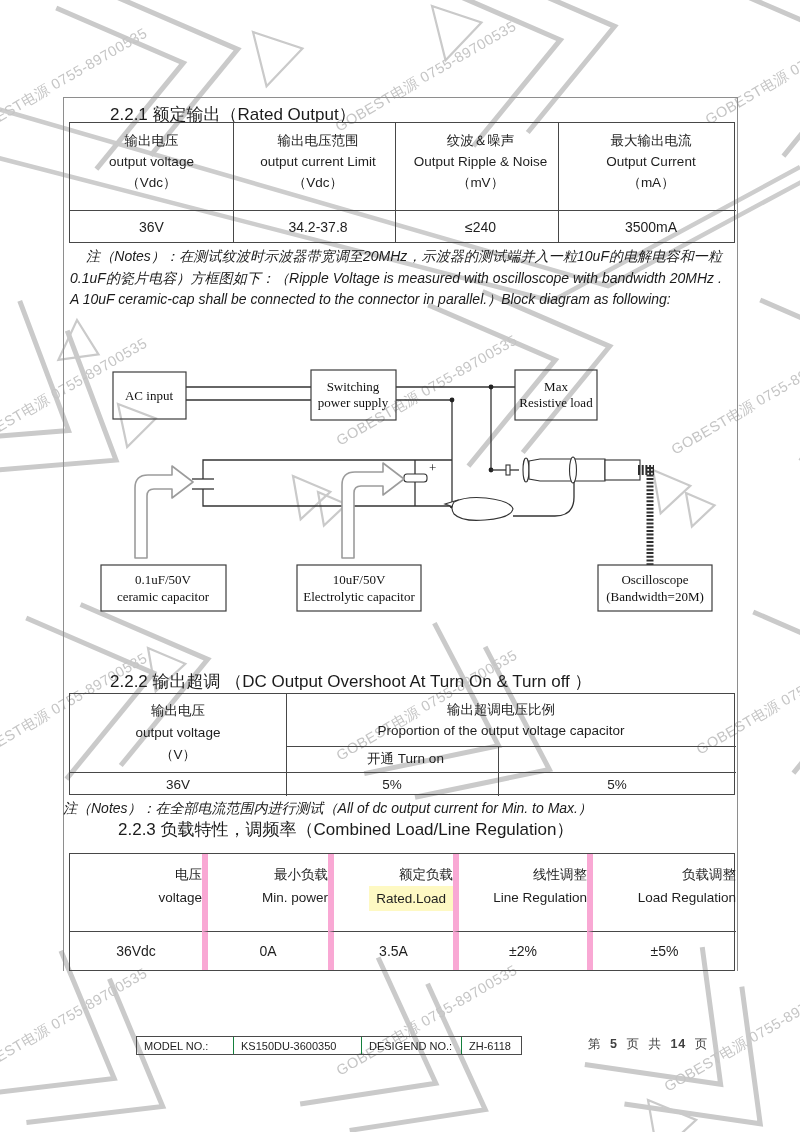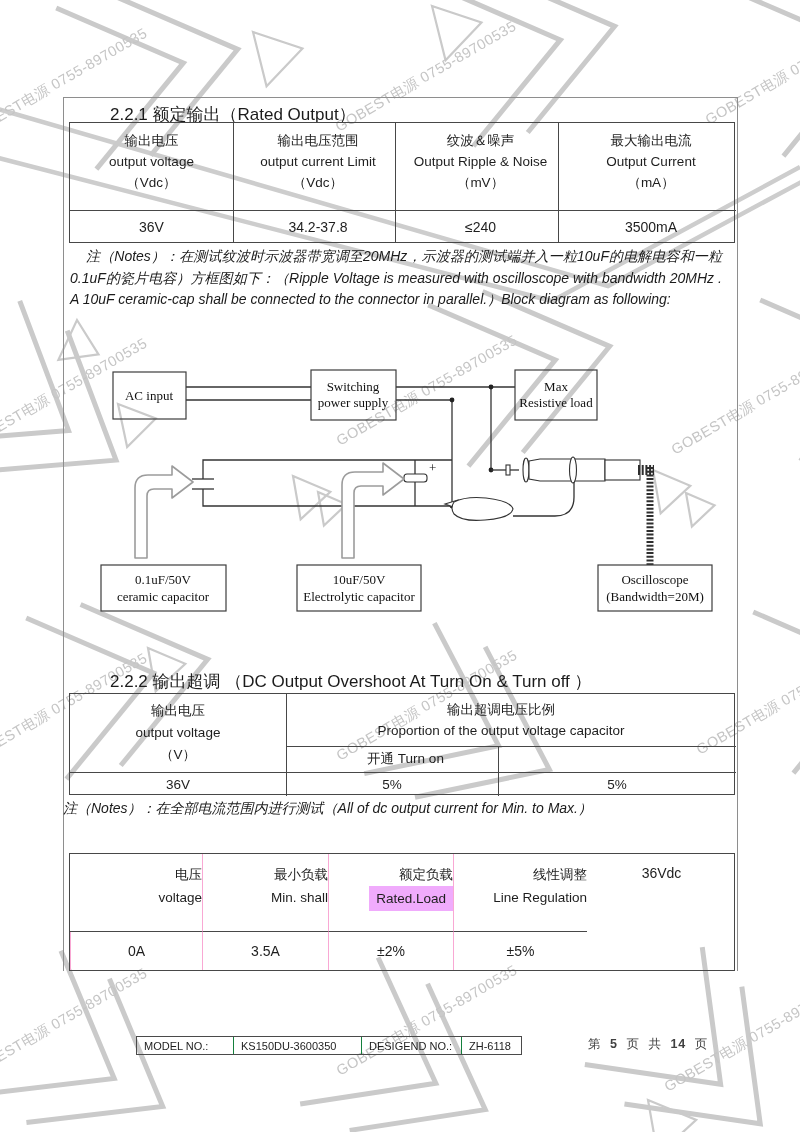--- a/index.html
+++ b/index.html
@@ -40,22 +40,22 @@
   .t2 .line-h{position:absolute;height:1px;background:#474747;}
   .t2 .cell{display:flex;align-items:center;justify-content:center;text-align:center;}
 
   
   .t3{position:absolute;left:69px;top:853px;width:666px;display:grid;
       grid-template-columns:132px 126px 125px 134px 149px;border:1px solid #474747;box-sizing:border-box;}
   .t3 > div{box-sizing:border-box;}
   .t3 .hc{height:78px;border-bottom:1px solid #474747;padding-top:9px;
           display:flex;flex-direction:column;align-items:flex-end;font-size:13.5px;line-height:23px;}
   .t3 .vc{height:38px;display:flex;align-items:center;justify-content:center;font-size:14px;}
-  .t3 .bl{border-left:1px solid #f9a8d4;}
-  .hl{background:#f0abfc;padding:1px 7px;}
+  .t3 .bl{border-left:6px solid #f9a8d4;}
+  .hl{background:#fef9c3;padding:1px 7px;}
 
   
   .ftab{position:absolute;left:136px;top:1036px;display:grid;
         grid-template-columns:96px 128px 100px 60px;border:1px solid #4a4a4a;
         font-size:11px;height:17px;box-sizing:content-box;}
   .ftab > div{display:flex;align-items:center;padding-left:7px;box-sizing:border-box;}
   .ftab .bl{border-left:1px solid #15803d;}
   .pageinfo{position:absolute;left:588px;top:1036px;font-size:12.5px;letter-spacing:1px;word-spacing:4px;color:#404040;}
   .pageinfo b{font-weight:700;}
 
@@ -297,37 +297,42 @@
         </div>
       </div>
       <div class="abs cell" style="left:216px;top:52px;width:212px;height:26px;padding-left:27px;">开通  Turn on</div>
       <div class="abs cell" style="left:0;top:78px;width:216px;height:24px;">36V</div>
       <div class="abs cell" style="left:216px;top:78px;width:212px;height:24px;">5%</div>
       <div class="abs cell" style="left:428px;top:78px;width:238px;height:24px;">5%</div>
     </div>
 
     <div class="note" style="left:63px;top:798px;width:662px;">注（Notes）：在全部电流范围内进行测试（All of dc output current for Min. to Max.）</div>
 
+    <div class="sec-title" style="left:118px;top:818px;">2.2.3 负载特性，调频率（Combined Load/Line Regulation）</div>
 
     <div class="t3">
       <div class="hc">
         <span>电压</span>
         <span>voltage</span>
       </div>
       <div class="hc bl">
         <span>最小负载</span>
-        <span>Min. shall</span>
+        <span>Min. power</span>
       </div>
       <div class="hc bl">
         <span>额定负载</span>
         <span class="hl">Rated.Load</span>
       </div>
       <div class="hc bl">
         <span>线性调整</span>
         <span>Line Regulation</span>
+      </div>
+      <div class="hc bl">
+        <span>负载调整</span>
+        <span>Load Regulation</span>
       </div>
       <div class="vc">36Vdc</div>
       <div class="vc bl">0A</div>
       <div class="vc bl">3.5A</div>
       <div class="vc bl">±2%</div>
       <div class="vc bl">±5%</div>
     </div>
 
     <div class="ftab">
       <div>MODEL NO.:</div>

